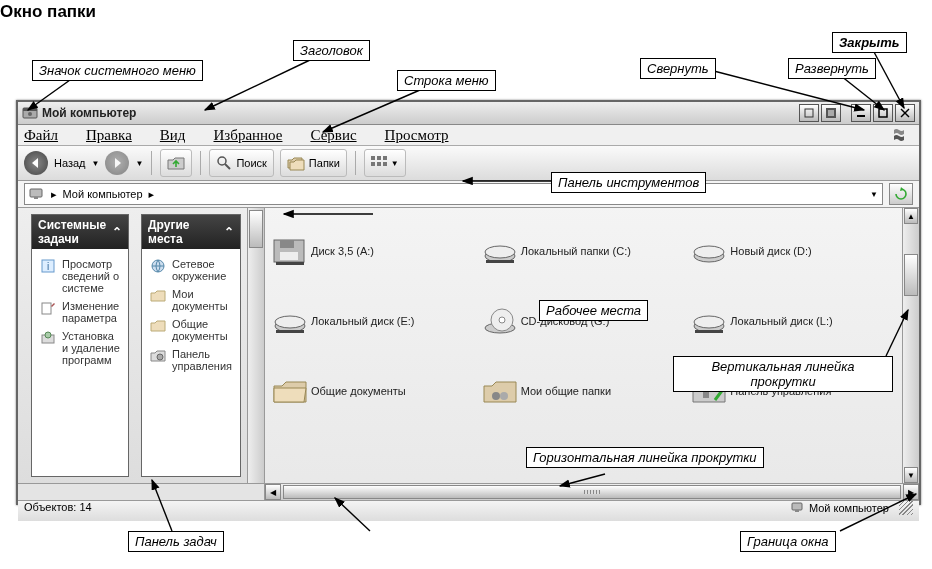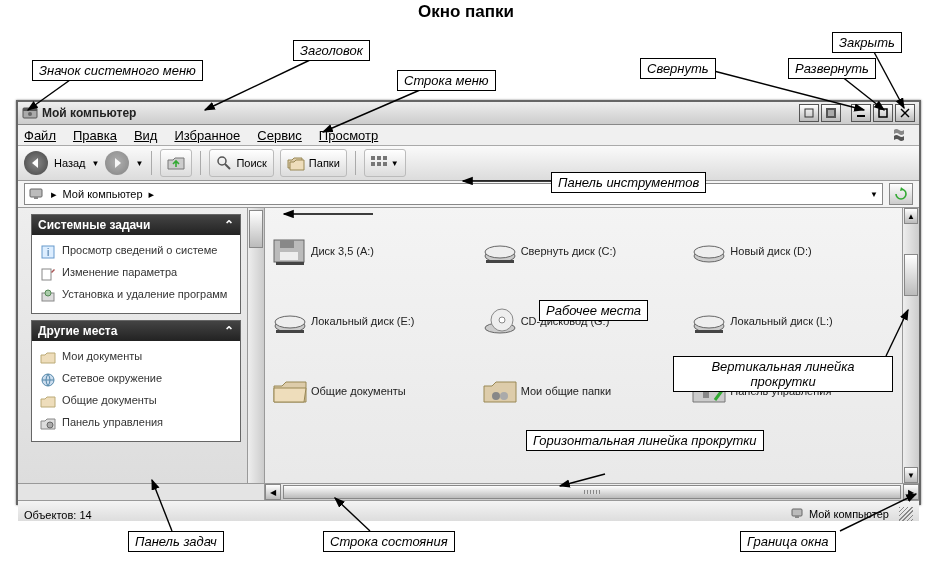--- a/index.html
+++ b/index.html
@@ -1,42 +1,42 @@
 <!DOCTYPE html>
 <html><head>
 <meta charset="utf-8">
 <style>
   html,body{margin:0;padding:0;font-family:Tahoma,Arial,sans-serif;font-size:11px;background:#fff;color:#000;}
   .page{position:relative;width:932px;height:569px;}
-  .title{position:absolute;top:2px;left:0;width:100%;text-align:center;font-weight:bold;font-size:17px;}
+  .title{position:absolute;top:2px;left:0;width:100%;text-align:left;font-weight:bold;font-size:17px;}
   
   .callout{position:absolute;background:#fff;border:1px solid #000;padding:2px 6px;font-size:13px;font-style:italic;white-space:nowrap;z-index:100;}
   
   svg.overlay{position:absolute;top:0;left:0;width:932px;height:569px;pointer-events:none;z-index:90;}
   
   .window{position:absolute;left:16px;top:100px;width:901px;height:401px;border:2px solid #666;background:linear-gradient(#f8f8f8,#e8e8e8);box-shadow:0 0 2px rgba(0,0,0,.5);}
   .titlebar{height:22px;background:linear-gradient(#eee,#ccc);display:flex;align-items:center;padding:0 4px;border-bottom:1px solid #888;}
   .sysicon{width:16px;height:16px;margin-right:4px;display:flex;align-items:center;justify-content:center;}
   .titletext{font-weight:bold;color:#222;font-size:12px;}
   .winbtns{margin-left:auto;display:flex;gap:2px;}
   .winbtn{width:18px;height:16px;border:1px solid #555;background:linear-gradient(#fff,#bbb);display:flex;align-items:center;justify-content:center;font-size:10px;line-height:10px;font-family:Arial;cursor:default;}
   .winbtn.sep{width:6px;border:none;background:none;}
   .menubar{height:20px;background:#f0f0f0;border-bottom:1px solid #aaa;display:flex;align-items:center;padding:0 6px;}
-  .menuitem{margin-right:17px;font-size:13px;text-decoration:underline;}
+  .menuitem{margin-right:28px;font-size:15px;text-decoration:underline;font-family:Liberation Serif, serif;}
   .flag{margin-left:auto;width:22px;height:16px;display:flex;align-items:center;justify-content:center;}
   .toolbar{height:34px;background:linear-gradient(#fafafa,#dcdcdc);border-bottom:1px solid #999;display:flex;align-items:center;padding:0 6px;gap:6px;}
   .tbtn{height:26px;border:1px solid #bbb;border-radius:3px;background:linear-gradient(#fff,#dcdcdc);display:flex;align-items:center;padding:0 6px;gap:4px;font-size:11px;}
   .navcircle{width:24px;height:24px;border-radius:50%;background:radial-gradient(#888,#444);display:flex;align-items:center;justify-content:center;color:#fff;font-size:12px;}
   .tsep{width:1px;height:24px;background:#aaa;margin:0 2px;}
   .addressbar{height:26px;background:#f4f4f4;border-bottom:1px solid #999;display:flex;align-items:center;padding:0 6px;gap:6px;}
   .addrbox{flex:1;height:20px;background:#fff;border:1px solid #888;display:flex;align-items:center;padding:0 4px;gap:6px;font-size:11px;}
   .addrgo{width:22px;height:20px;border:1px solid #888;background:linear-gradient(#fff,#ccc);display:flex;align-items:center;justify-content:center;}
   .body{display:flex;height:275px;}
   .sidepanel{width:246px;background:linear-gradient(#eee,#ddd);border-right:1px solid #999;display:flex;}
-  .sidecontent{flex:1;padding:6px 6px 6px 13px;display:flex;flex-direction:column;gap:6px;overflow:hidden;}
+  .sidecontent{flex:1;padding:6px 6px 6px 13px;display:flex;gap:12px;overflow:hidden;}
   .sidescroll{width:16px;background:linear-gradient(90deg,#eee,#ccc);border-left:1px solid #999;position:relative;}
   .sidescroll .thumb{position:absolute;left:1px;right:1px;top:2px;height:36px;background:linear-gradient(#fff,#bbb);border:1px solid #888;}
   .taskbox{border:1px solid #666;background:#fff;}
   .taskhdr{background:linear-gradient(#444,#222);color:#fff;font-weight:bold;padding:3px 6px;display:flex;align-items:center;font-size:12px;}
   .taskhdr .chev{margin-left:auto;}
   .tasklist{padding:6px 8px;}
   .taskitem{display:flex;align-items:flex-start;gap:6px;padding:3px 0;font-size:11px;color:#333;}
   .ticon{width:16px;height:16px;flex-shrink:0;display:flex;align-items:center;justify-content:center;}
   .mainarea{flex:1;display:flex;position:relative;}
   .filegrid{flex:1;padding:10px 6px;display:grid;grid-template-columns:repeat(3,1fr);grid-auto-rows:66px;gap:4px 4px;align-content:start;overflow:hidden;}
@@ -45,42 +45,41 @@
   .flabel{font-size:11px;color:#222;max-width:120px;}
   .vscroll{width:16px;background:linear-gradient(90deg,#eee,#ccc);border-left:1px solid #999;position:relative;}
   .vscroll .varrow{position:absolute;left:1px;right:1px;height:14px;background:linear-gradient(#fff,#bbb);border:1px solid #888;display:flex;align-items:center;justify-content:center;font-size:8px;}
   .vscroll .vthumb{position:absolute;left:1px;right:1px;top:46px;height:40px;background:linear-gradient(#fff,#bbb);border:1px solid #888;}
   .hscrollrow{height:16px;display:flex;border-top:1px solid #999;}
   .hscrollrow .hspace{width:246px;border-right:1px solid #999;background:#e4e4e4;}
   .hscroll{flex:1;background:linear-gradient(#eee,#ccc);position:relative;}
   .hscroll .harrow{position:absolute;top:0;bottom:0;width:14px;background:linear-gradient(#fff,#bbb);border:1px solid #888;display:flex;align-items:center;justify-content:center;font-size:8px;}
   .hscroll .hthumb{position:absolute;top:1px;bottom:1px;left:18px;right:18px;background:linear-gradient(#fff,#bbb);border:1px solid #888;}
   .hscroll .hgrip{position:absolute;top:4px;bottom:4px;left:50%;width:16px;margin-left:-8px;background:repeating-linear-gradient(90deg,#888,#888 1px,#ddd 1px,#ddd 3px);}
-  .statusbar{height:20px;border-top:1px solid #999;background:linear-gradient(#f4f4f4,#ddd);display:flex;align-items:flex-end;padding:0 6px;font-size:11px;}
+  .statusbar{height:20px;border-top:1px solid #999;background:linear-gradient(#f4f4f4,#ddd);display:flex;align-items:flex-start;padding:0 6px;font-size:11px;}
   .statusbar .statright{margin-left:auto;display:flex;align-items:center;gap:4px;}
   .grip{width:14px;height:14px;background:repeating-linear-gradient(135deg,#888,#888 1px,transparent 1px,transparent 3px);margin-left:6px;}
   svg{overflow:visible;}
 </style>
 </head>
 <body>
 <div class="page">
   <div class="title">Окно папки</div>
 
   <div class="callout" style="left:32px;top:60px;">Значок системного меню</div>
   <div class="callout" style="left:293px;top:40px;">Заголовок</div>
   <div class="callout" style="left:397px;top:70px;">Строка меню</div>
   <div class="callout" style="left:640px;top:58px;">Свернуть</div>
   <div class="callout" style="left:752px;top:58px;margin-left:36px;">Развернуть</div>
-  <div class="callout" style="left:832px;top:32px;">Закрыть</div>
+  <div class="callout" style="left:832px;top:32px;font-weight:bold;">Закрыть</div>
   <div class="callout" style="left:551px;top:172px;">Панель инструментов</div>
   <div class="callout" style="left:539px;top:300px;">Рабочее места</div>
   <div class="callout" style="left:673px;top:356px;width:206px;white-space:normal;text-align:center;">Вертикальная линейка прокрутки</div>
-  <div class="callout" style="left:526px;top:430px;">Горизонтальная линейка прокрутки</div>
+  <div class="callout" style="left:526px;top:447px;">Горизонтальная линейка прокрутки</div>
   <div class="callout" style="left:128px;top:531px;">Панель задач</div>
-  <div class="callout" style="left:323px;top:531px;">Строка состояния</div>
   <div class="callout" style="left:740px;top:531px;">Граница окна</div>
 
   <svg class="overlay">
     <defs>
       <marker id="ah" markerWidth="8" markerHeight="8" refX="7" refY="3" orient="auto">
         <path d="M0,0 L8,3 L0,6 Z" fill="#000"></path>
       </marker>
     </defs>
 
     <line x1="70" y1="80" x2="28" y2="110" stroke="#000" stroke-width="1.4" marker-end="url(#ah)"></line>
@@ -278,42 +277,42 @@
           </div>
 
           <div class="taskbox">
             <div class="taskhdr">
               <span>Другие места</span>
               <span class="chev">⌃</span>
             </div>
             <div class="tasklist">
               <div class="taskitem">
                 <span class="ticon">
-                    <svg width="14" height="12">
-                      <path d="M0 3 L4 3 L6 1 L14 1 L14 11 L0 11 Z" fill="#edb" stroke="#ba7"></path>
-                    </svg>
-                  </span>
-                <span>Мои документы</span>
-              </div>
-              <div class="taskitem">
-                <span class="ticon">
                     <svg width="14" height="14">
                       <circle cx="7" cy="7" r="6" fill="#cde" stroke="#58a"></circle>
                       <line x1="1" y1="7" x2="13" y2="7" stroke="#58a"></line>
                       <path d="M7 1 Q3 7 7 13 Q11 7 7 1" fill="none" stroke="#58a"></path>
                     </svg>
                   </span>
                 <span>Сетевое окружение</span>
               </div>
               <div class="taskitem">
                 <span class="ticon">
                     <svg width="14" height="12">
                       <path d="M0 3 L4 3 L6 1 L14 1 L14 11 L0 11 Z" fill="#edb" stroke="#ba7"></path>
                     </svg>
                   </span>
+                <span>Мои документы</span>
+              </div>
+              <div class="taskitem">
+                <span class="ticon">
+                    <svg width="14" height="12">
+                      <path d="M0 3 L4 3 L6 1 L14 1 L14 11 L0 11 Z" fill="#edb" stroke="#ba7"></path>
+                    </svg>
+                  </span>
                 <span>Общие документы</span>
               </div>
               <div class="taskitem">
                 <span class="ticon">
                     <svg width="14" height="12">
                       <path d="M0 3 L4 3 L6 1 L14 1 L14 11 L0 11 Z" fill="#ddd" stroke="#888"></path>
                       <circle cx="9" cy="7" r="3" fill="#aaa" stroke="#666"></circle>
                     </svg>
                   </span>
                 <span>Панель управления</span>
@@ -341,21 +340,21 @@
             <span class="flabel">Диск 3,5 (A:)</span>
           </div>
           <div class="fileitem">
             <span class="ficon">
                 <svg width="36" height="30">
                   <ellipse cx="18" cy="20" rx="15" ry="6" fill="#ccc" stroke="#666"></ellipse>
                   <ellipse cx="18" cy="16" rx="15" ry="6" fill="#eee" stroke="#666"></ellipse>
                   <rect x="4" y="24" width="28" height="3" fill="#444"></rect>
                 </svg>
               </span>
-            <span class="flabel">Свернуть диск (C:)</span>
+            <span class="flabel">Локальный папки (C:)</span>
           </div>
           <div class="fileitem">
             <span class="ficon">
                 <svg width="36" height="30">
                   <ellipse cx="18" cy="20" rx="15" ry="6" fill="#ccc" stroke="#666"></ellipse>
                   <ellipse cx="18" cy="16" rx="15" ry="6" fill="#eee" stroke="#666"></ellipse>
                 </svg>
               </span>
             <span class="flabel">Новый диск (D:)</span>
           </div>

